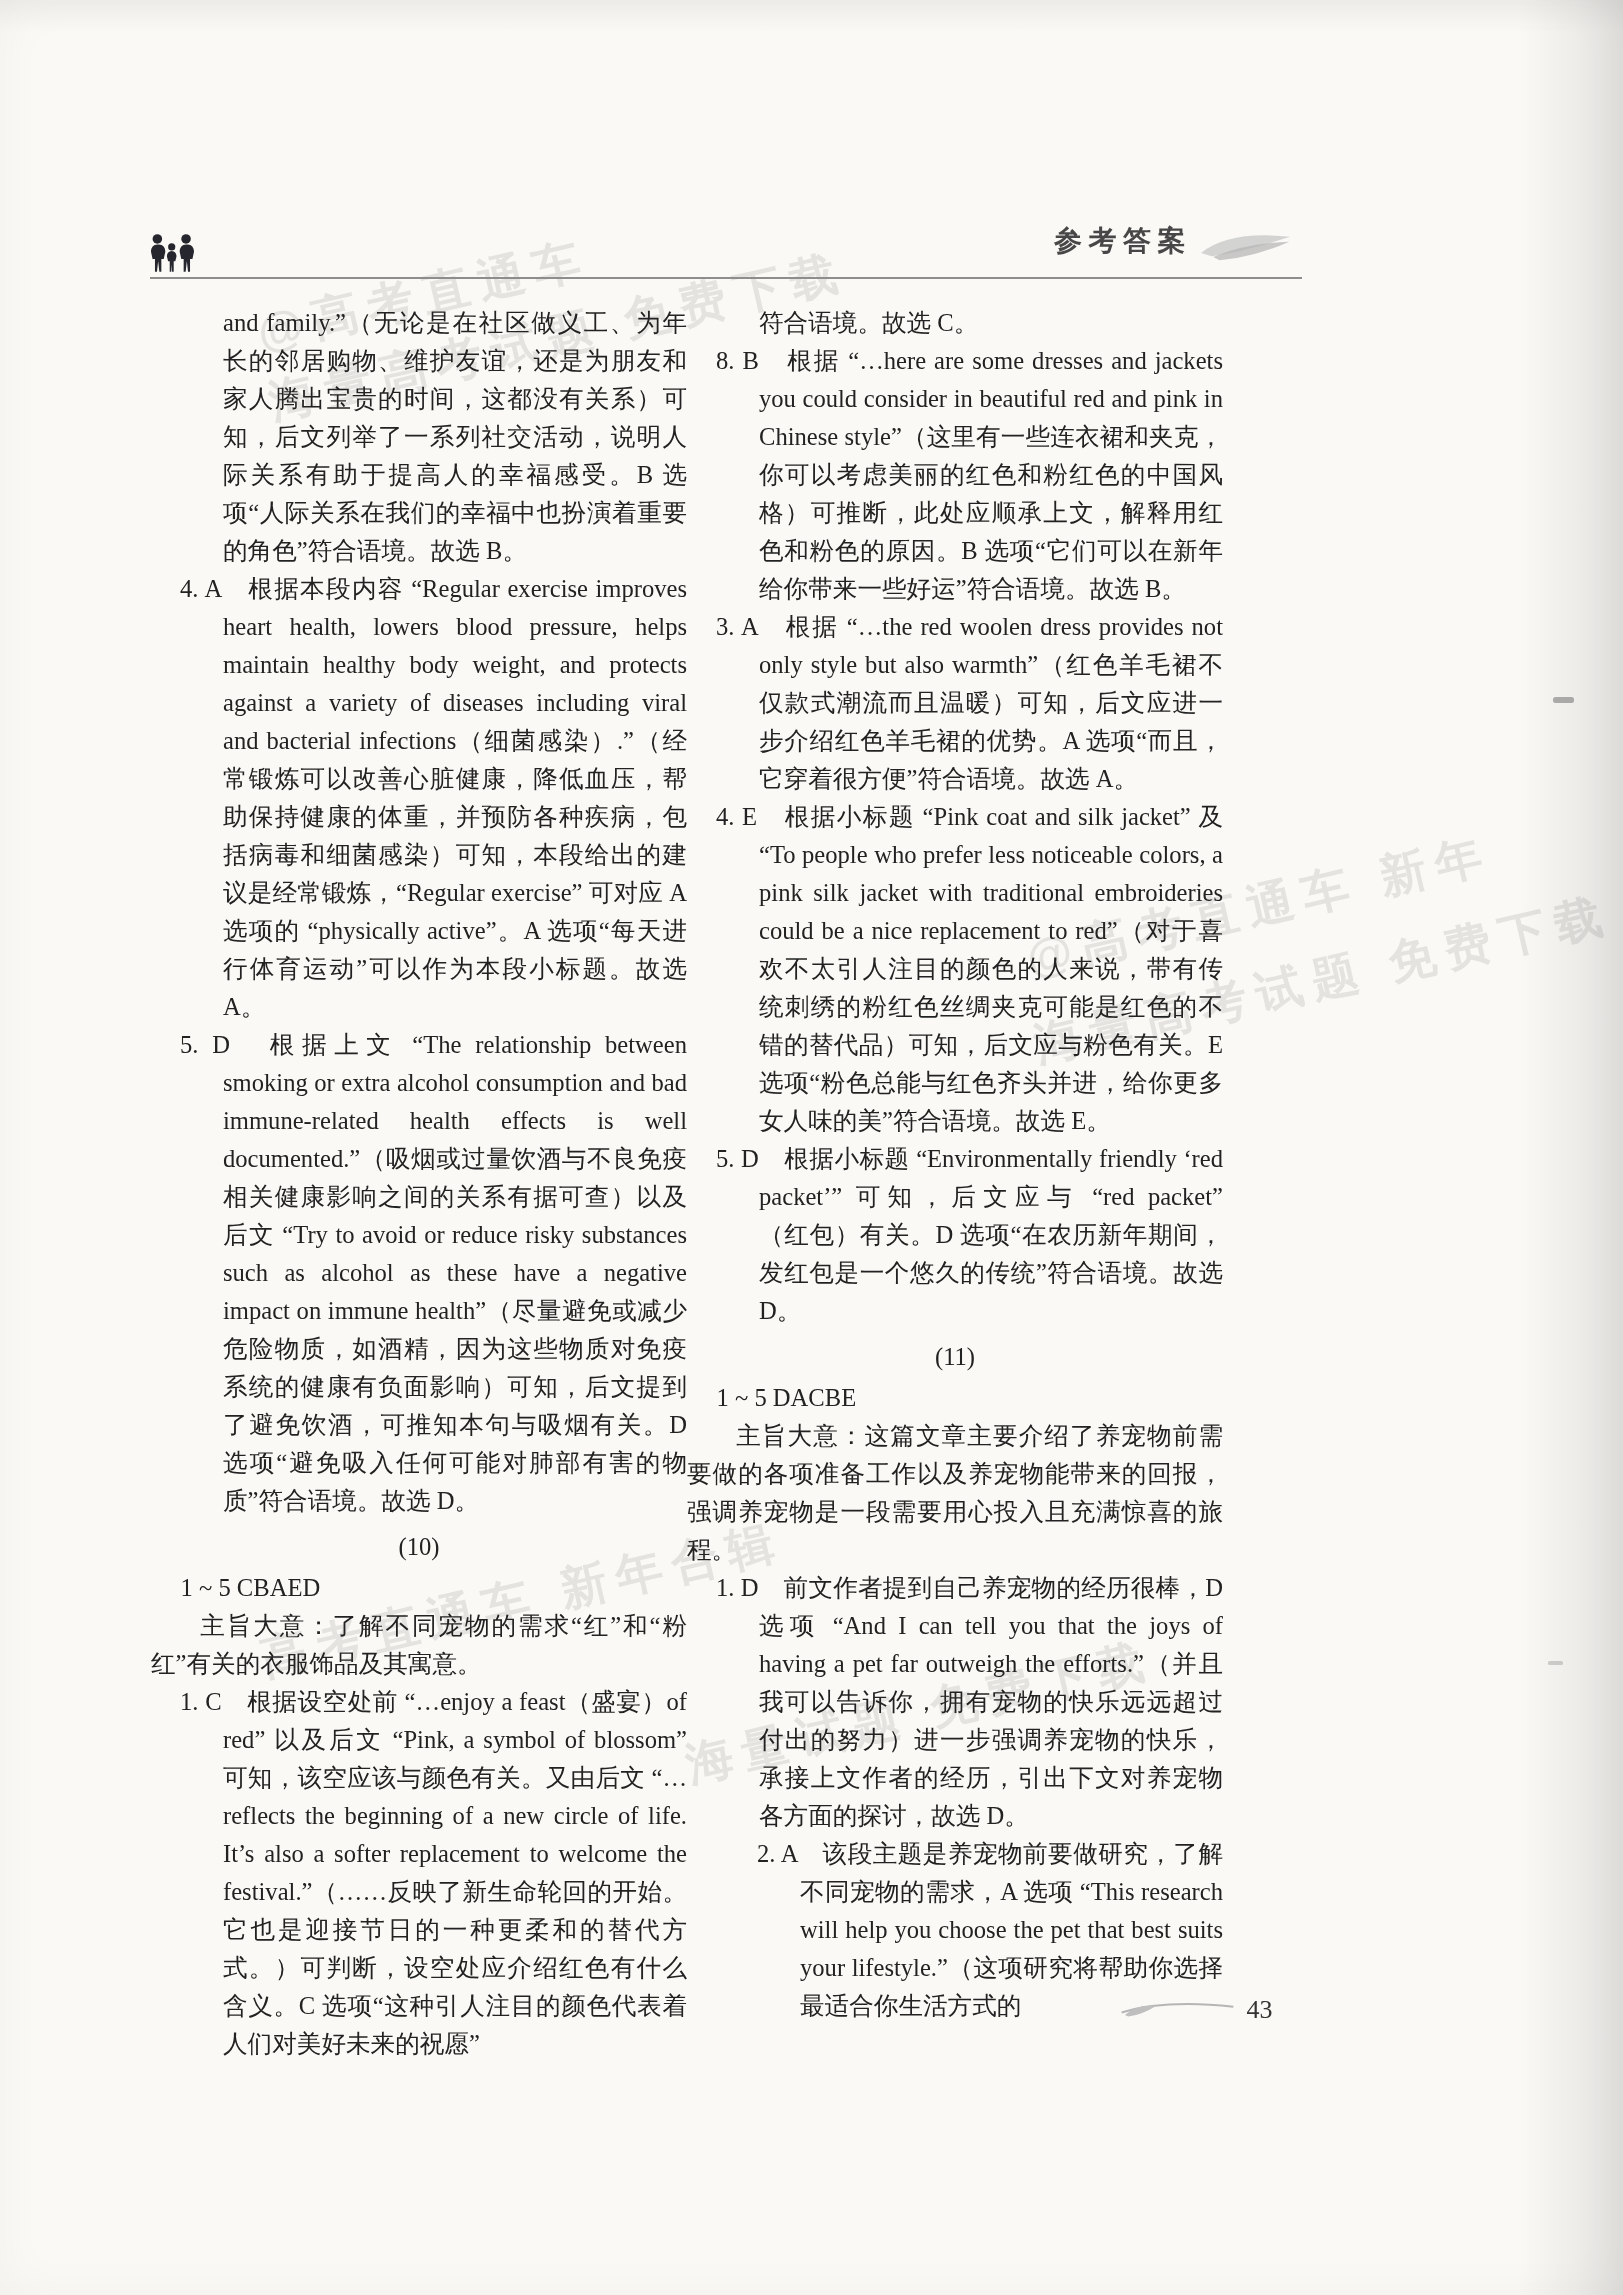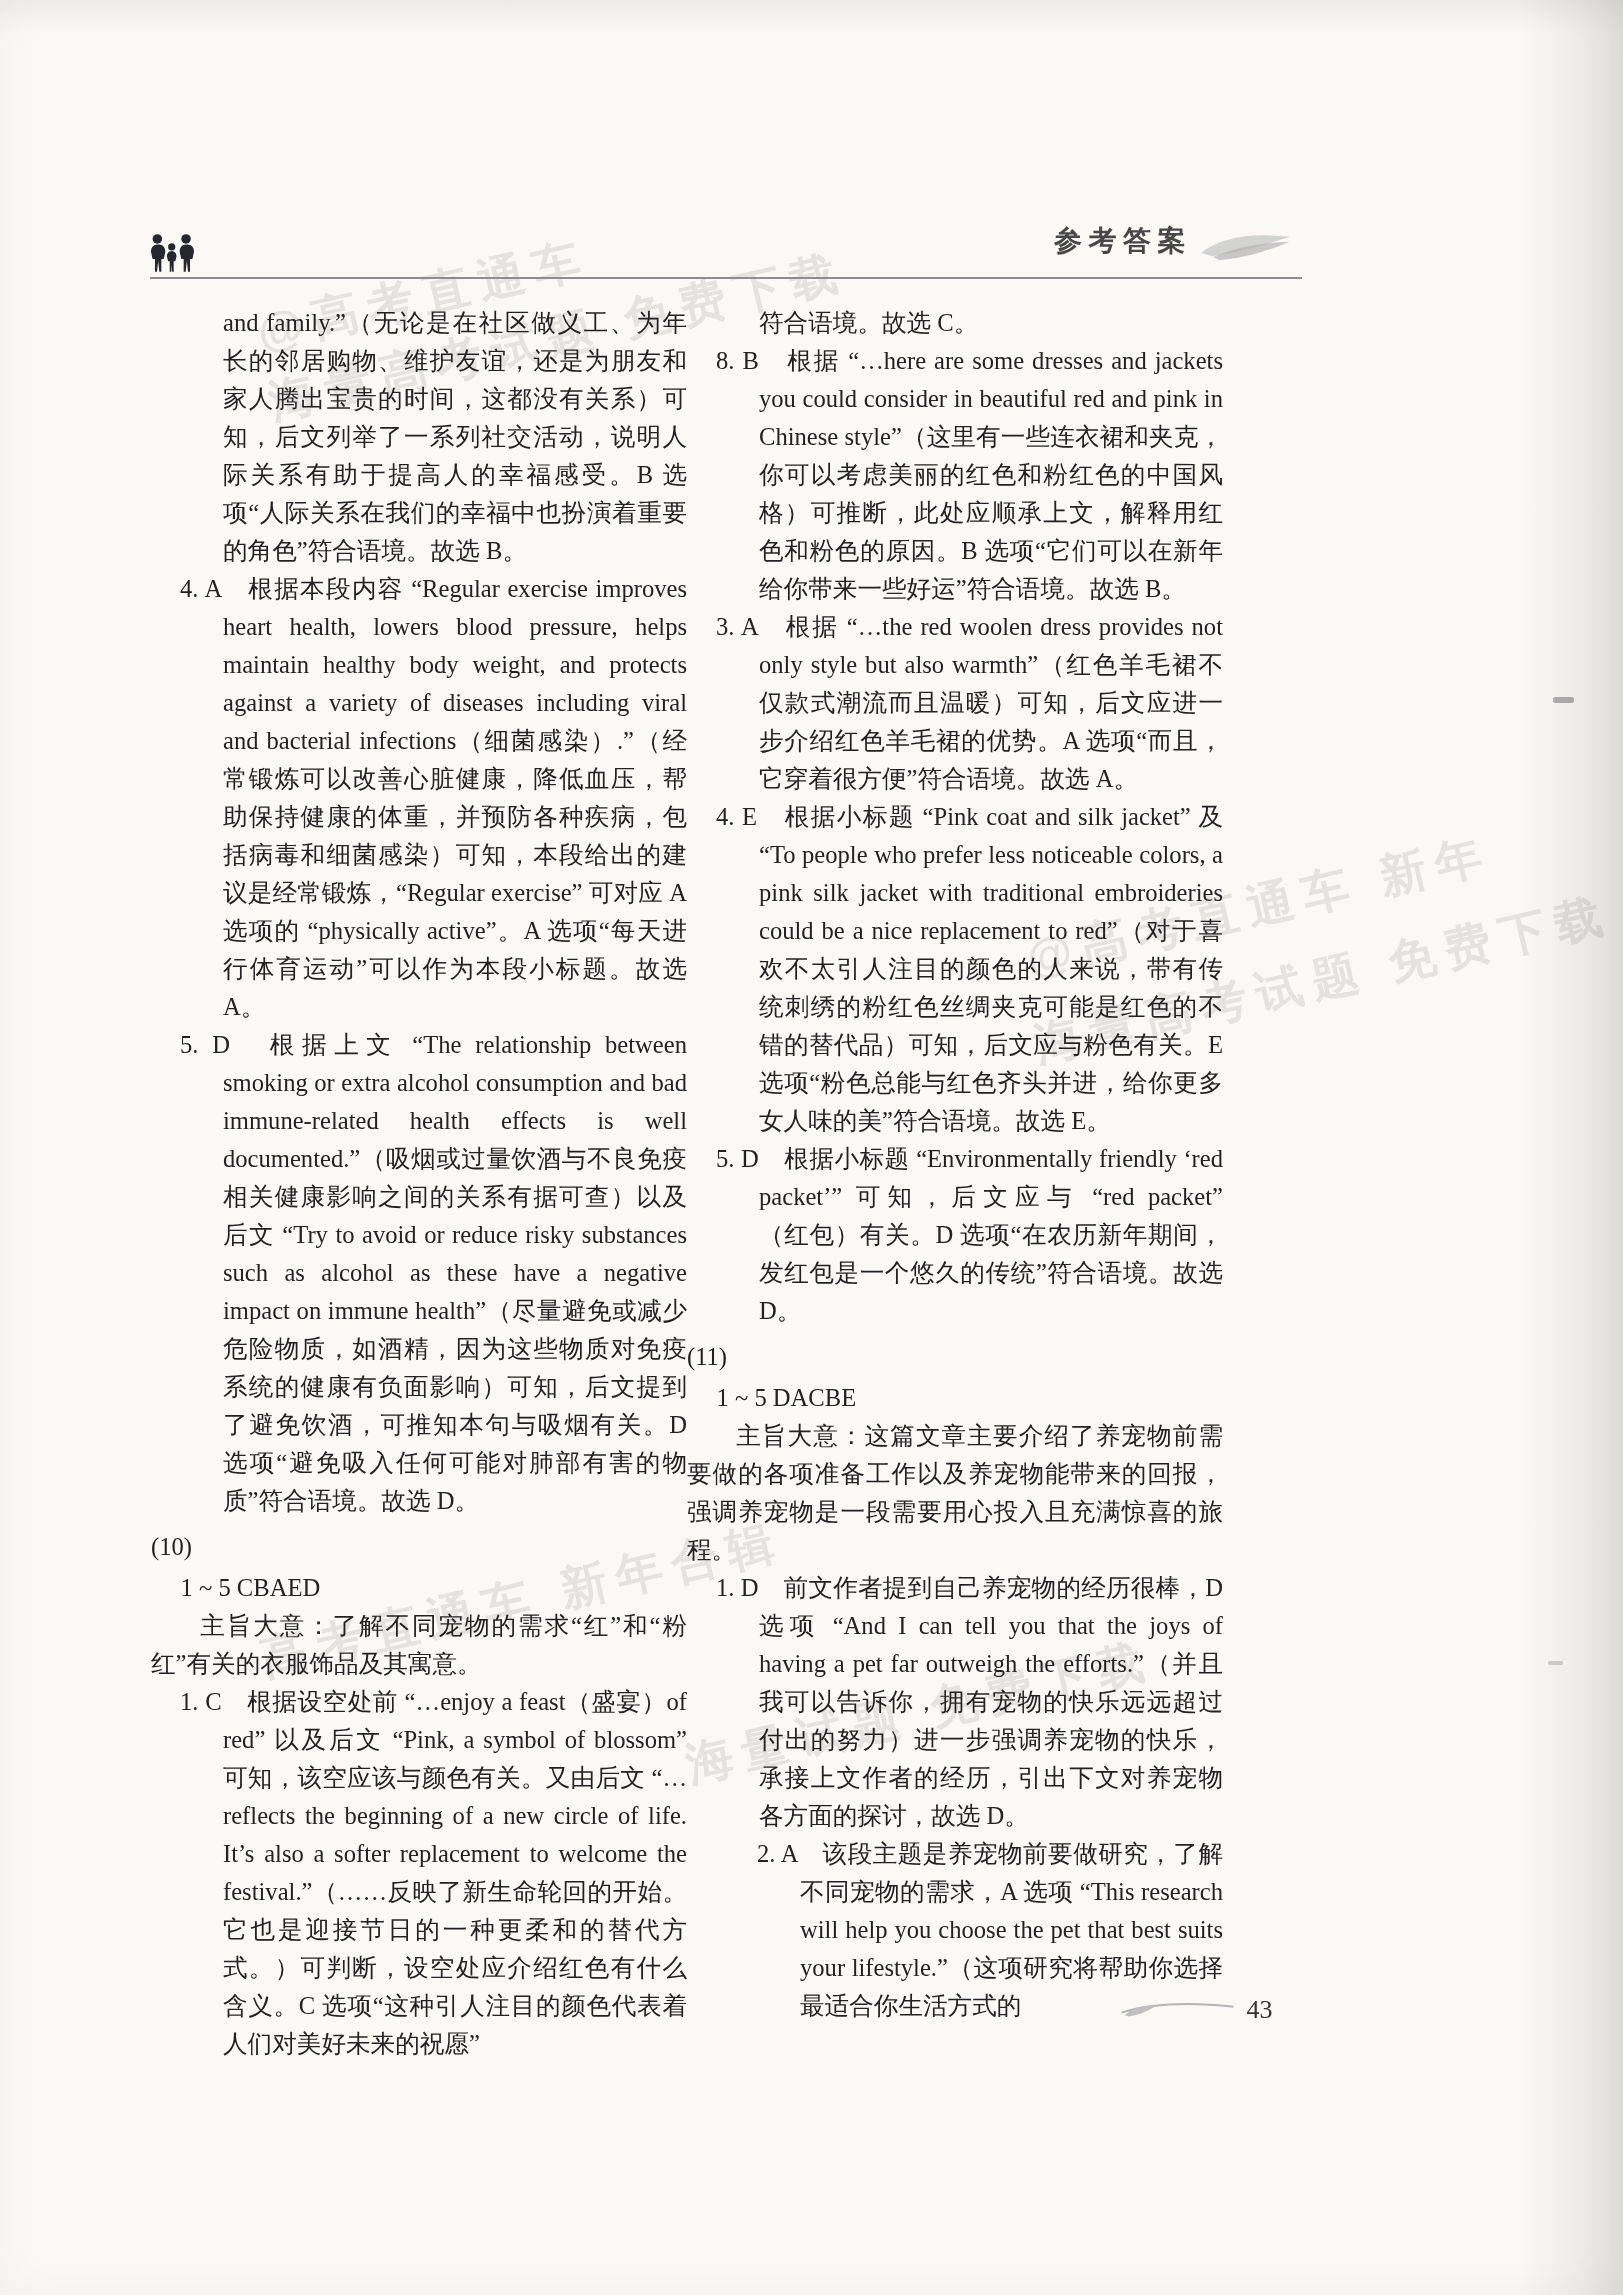--- a/index.html
+++ b/index.html
@@ -47,21 +47,21 @@
     position: absolute; left: 151px; top: 304px;
     width: 1120px;
     display: flex; 
     z-index: 1;
   }
   .col { width: 536px; font-size: 24.6px; line-height: 38px; text-align: justify; }
   .blk { margin: 0; }
   .cont { padding-left: 72px; }
   .item { padding-left: 72px; text-indent: -43px; }
   .item-deep { padding-left: 113px; text-indent: -43px; }
-  .center { text-align: left; margin: 8.2px 0 3.3px 0; }
+  .center { text-align: center; margin: 8.2px 0 3.3px 0; }
   .answers { padding-left: 29.5px; text-align: left; }
   .summary { text-indent: 2em; }
   
   .footer {
     position: absolute; left: 1120px; top: 1995px;
     display: flex; align-items: center; gap: 11.5px;
     z-index: 1;
     text-align: right;
   }
   .swoosh-icon { width: 115px; height: 26px; }

